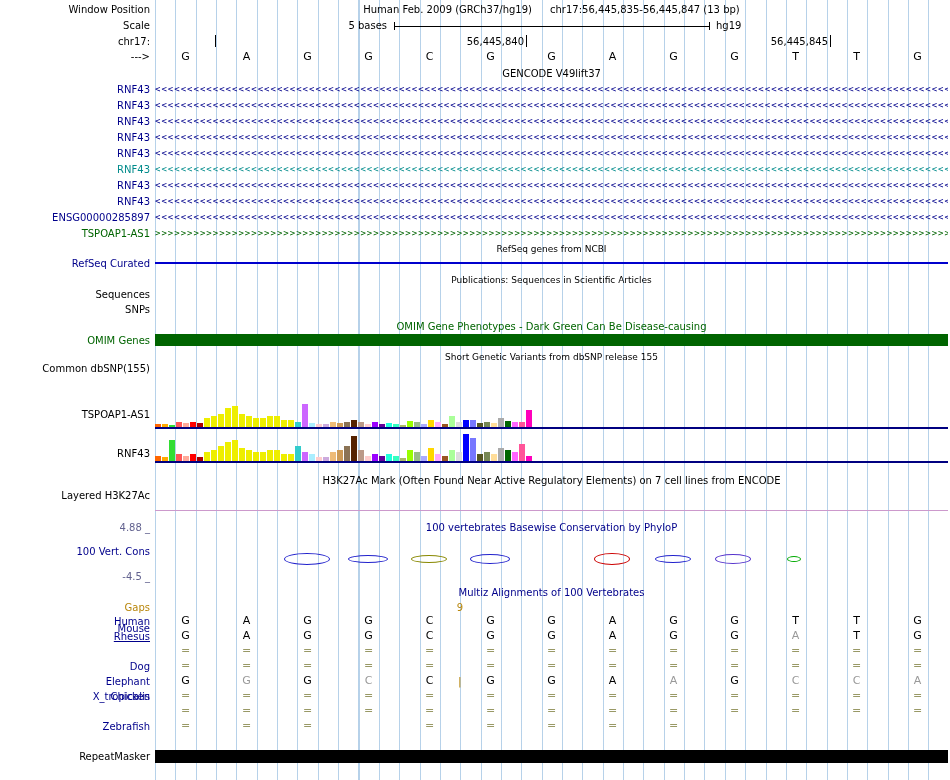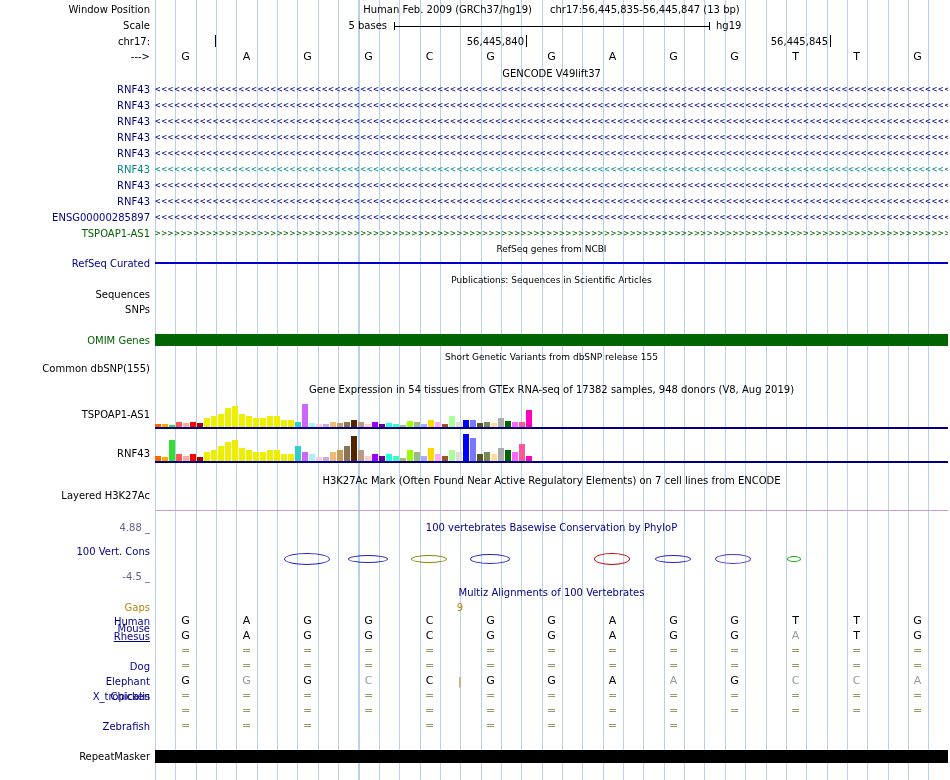--- a/index.html
+++ b/index.html
@@ -89,27 +89,27 @@
     </div>
 
   <div class="ctitle small" style="top:243px">RefSeq genes from NCBI</div>
   <div class="tlabel" style="top:257px;color:#00008b">RefSeq Curated</div>
   <div class="hline" style="top:262px;height:2px;background:#0000cd"></div>
 
   <div class="ctitle small" style="top:274px">Publications: Sequences in Scientific Articles</div>
   <div class="tlabel" style="top:288px">Sequences</div>
   <div class="tlabel" style="top:303px">SNPs</div>
 
+  <div class="ctitle" style="top:320px;color:#006400">OMIM Gene Phenotypes - Dark Green Can Be Disease-causing</div>
   <div class="tlabel" style="top:334px;color:#006400">OMIM Genes</div>
   <div class="hline" style="top:334px;height:12px;background:#006400"></div>
 
   <div class="ctitle small" style="top:351px">Short Genetic Variants from dbSNP release 155</div>
   <div class="tlabel" style="top:362px">Common dbSNP(155)</div>
 
-  <div class="ctitle" style="top:383px">Gene Expression in 54 tissues from GTEx RNA-seq of 17382 samples, 948 donors (V8, Aug 2019)</div>
   <div class="tlabel" style="top:408px">TSPOAP1-AS1</div>
   <div class="bars" id="gtex-bars-1" style="top:400px;height:28px">
       <div class="bar" title="Adipose - Subcutaneous" style="height: 4px; background: rgb(255, 102, 0);"></div>
       <div class="bar" title="Adipose - Visceral (Omentum)" style="height: 4px; background: rgb(255, 170, 0);"></div>
       <div class="bar" title="Adrenal Gland" style="height: 3px; background: rgb(51, 221, 51);"></div>
       <div class="bar" title="Artery - Aorta" style="height: 6px; background: rgb(255, 85, 85);"></div>
       <div class="bar" title="Artery - Coronary" style="height: 5px; background: rgb(255, 170, 153);"></div>
       <div class="bar" title="Artery - Tibial" style="height: 6px; background: rgb(255, 0, 0);"></div>
       <div class="bar" title="Bladder" style="height: 5px; background: rgb(170, 0, 0);"></div>
       <div class="bar" title="Brain - Amygdala" style="height: 10px; background: rgb(238, 238, 0);"></div>

